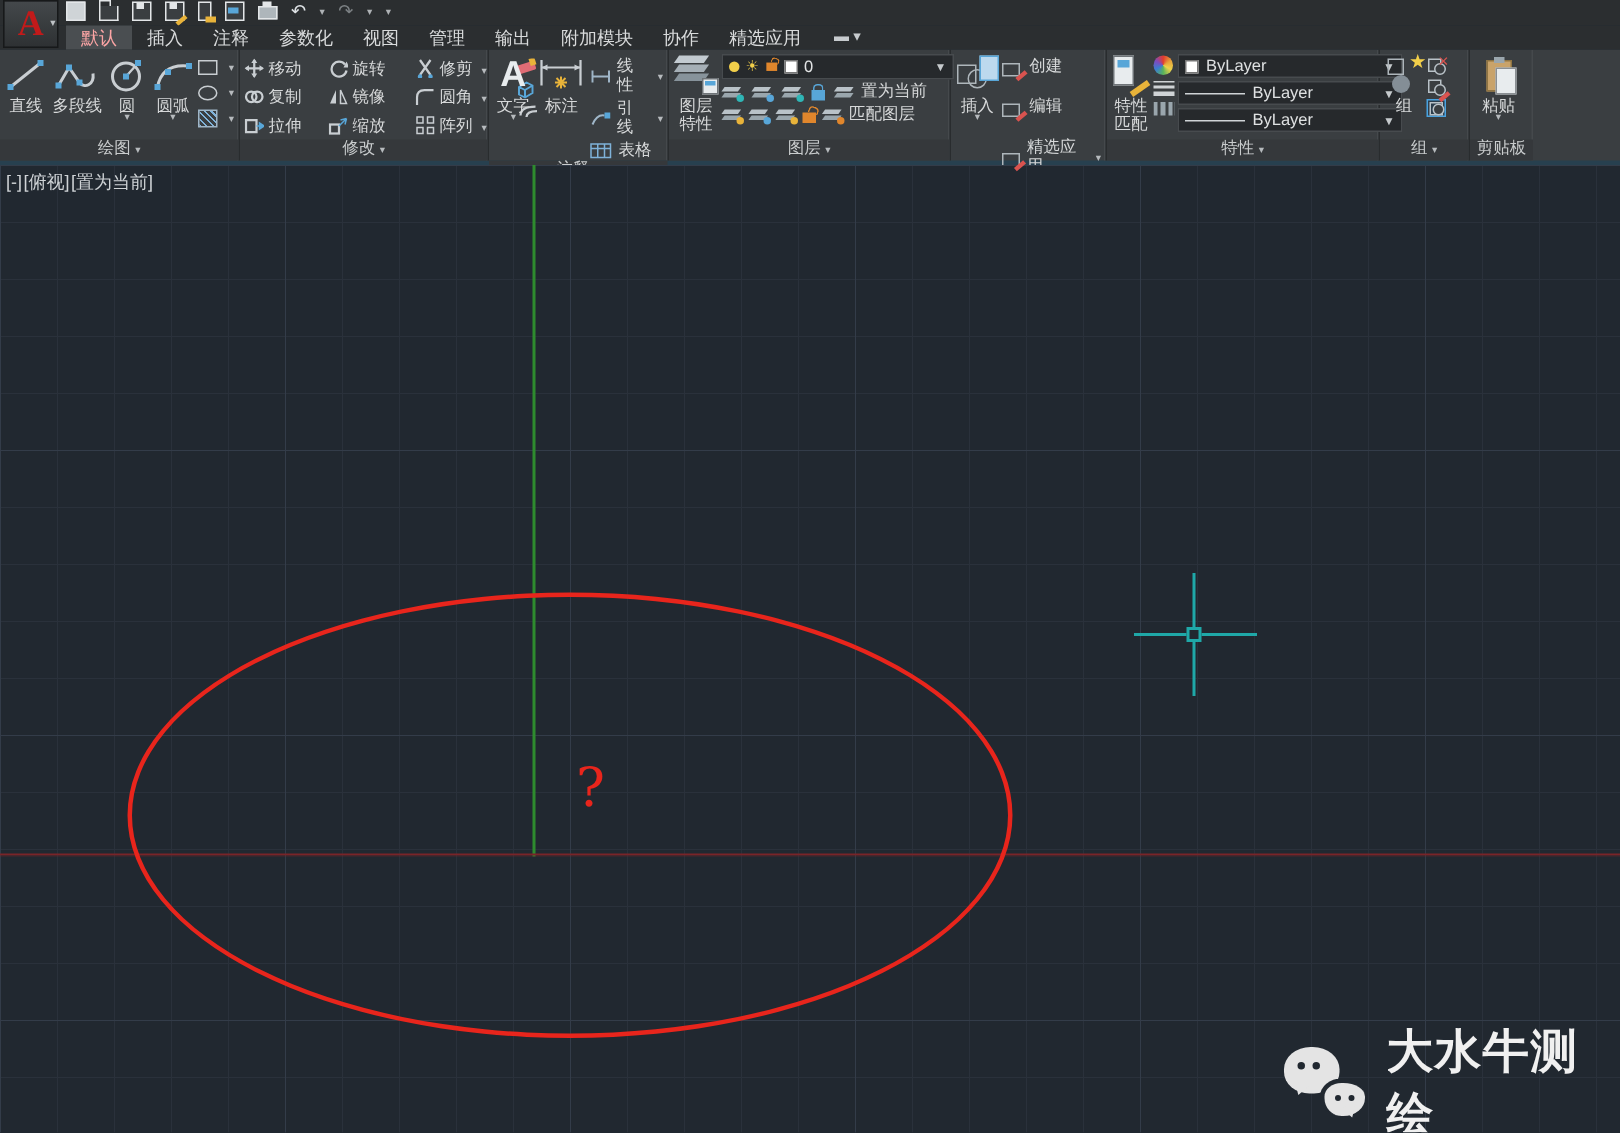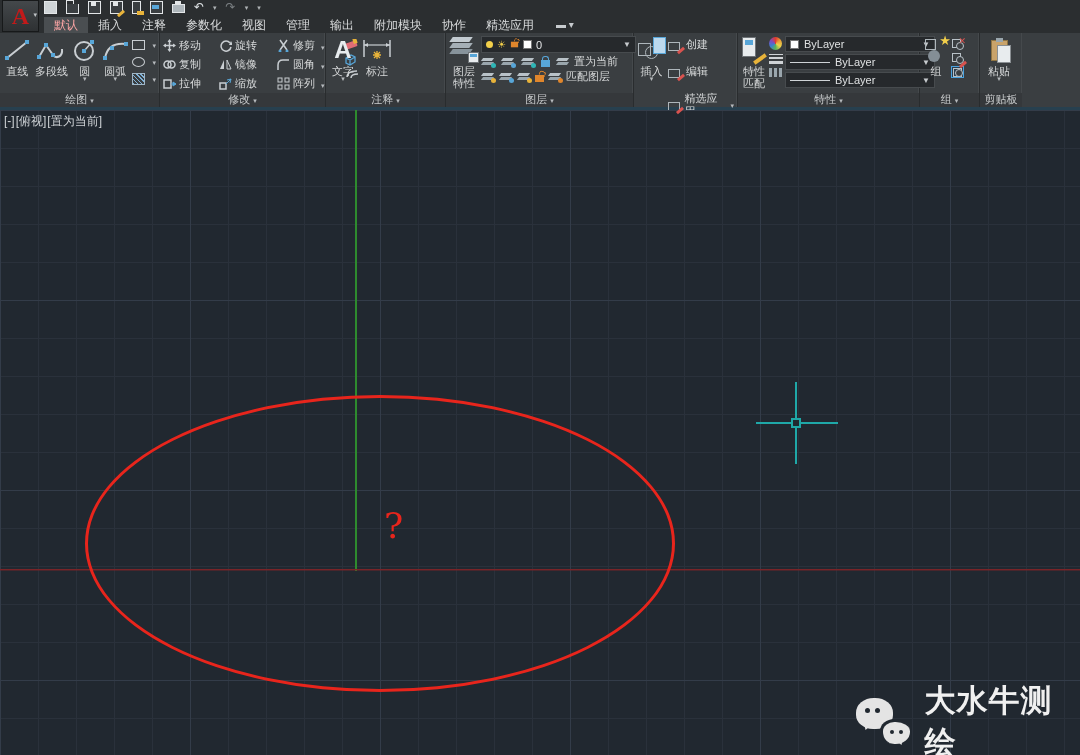--- a/index.html
+++ b/index.html
@@ -384,20 +384,44 @@
           <svg width="32" height="26">
               <line x1="3" y1="3" x2="3" y2="20" stroke="#c9ced2" stroke-width="1.5"></line>
               <line x1="29" y1="3" x2="29" y2="20" stroke="#c9ced2" stroke-width="1.5"></line>
               <line x1="3" y1="8" x2="29" y2="8" stroke="#c9ced2" stroke-width="1.2"></line>
               <path d="M3 8 l4 -2 v4 z M29 8 l-4 -2 v4 z" fill="#c9ced2"></path>
               <path d="M16 14 v8 M12 18 h8 M13 15 l6 6 M19 15 l-6 6" stroke="#e8b33a" stroke-width="1.3"></path>
             </svg>
         </span>
         <span class="lbl">标注</span>
       </div>
+      <div class="smallcol" style="gap:2px">
+        <span class="srow">
+            <svg width="15" height="10">
+              <path d="M2 1 V9 M13 1 V9 M2 5 H13" stroke="#9fb6c8" stroke-width="1.3"></path>
+            </svg>
+            <span>线性</span>
+            <span class="dd"></span>
+          </span>
+        <span class="srow">
+            <svg width="15" height="10">
+              <path d="M2 9 Q5 2 10 3" fill="none" stroke="#9fb6c8" stroke-width="1.3"></path>
+              <rect x="10" y="1" width="4" height="4" fill="#58a6d8"></rect>
+            </svg>
+            <span>引线</span>
+            <span class="dd"></span>
+          </span>
+        <span class="srow">
+            <svg width="15" height="11">
+              <rect x="1" y="1" width="13" height="9" fill="none" stroke="#7fb2d9"></rect>
+              <path d="M1 4 H14 M5.5 1 V10 M10 1 V10" stroke="#7fb2d9"></path>
+            </svg>
+            <span>表格</span>
+          </span>
+      </div>
     </div>
     <div class="plabel dd">注释</div>
   </div>
 
   <div class="panel" style="width:188px">
     <div class="pbody">
       <div class="bigbtn" style="width:34px">
         <span class="ic">
           <span class="lp-ic">
               <i></i>

